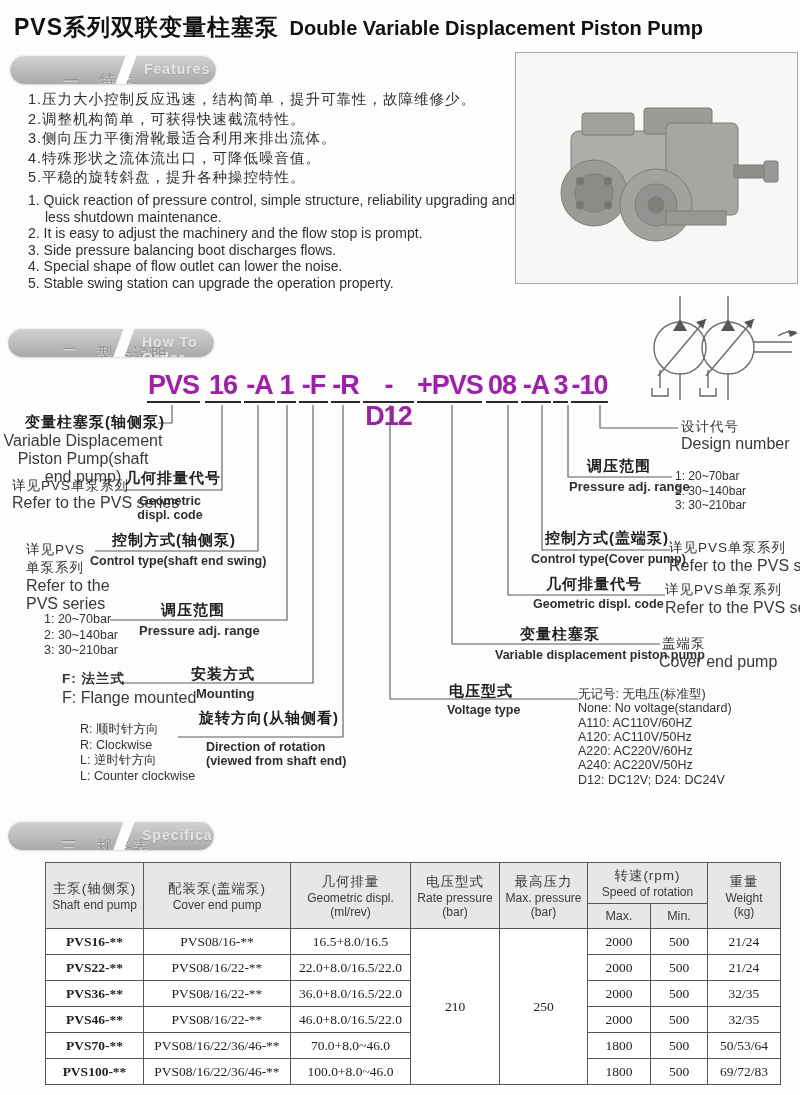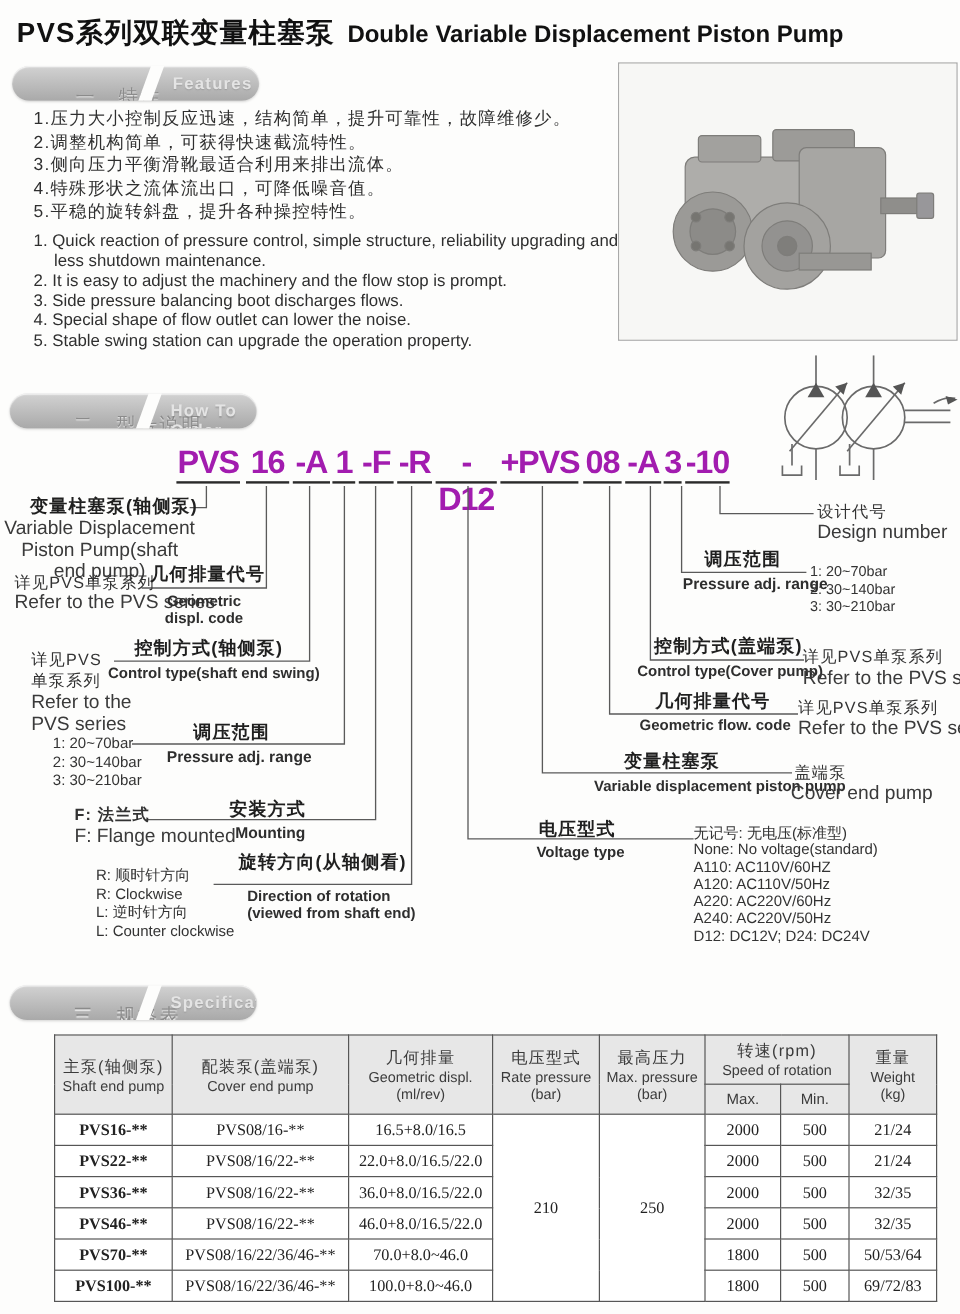--- a/index.html
+++ b/index.html
@@ -254,21 +254,21 @@
       <div>2: 30~140bar</div>
       <div>3: 30~210bar</div>
     </div>
 
     <div class="dlab cn15" style="left:545px;top:164px;">控制方式(盖端泵)</div>
     <div class="dlab en12b" style="left:531px;top:187px;">Control type(Cover pump)</div>
     <div class="dlab cn13" style="left:669px;top:174px;">详见PVS单泵系列</div>
     <div class="dlab en12" style="left:669px;top:192px;">Refer to the PVS series</div>
 
     <div class="dlab cn15" style="left:546px;top:210px;">几何排量代号</div>
-    <div class="dlab en12b" style="left:533px;top:232px;">Geometric flow. code</div>
+    <div class="dlab en12b" style="left:533px;top:232px;">Geometric displ. code</div>
     <div class="dlab cn13" style="left:665px;top:216px;">详见PVS单泵系列</div>
     <div class="dlab en12" style="left:665px;top:234px;">Refer to the PVS series</div>
 
   </div>
 
   <div class="capsule" style="left:8px;top:821px;">
     <span class="cap-cn">三、规格表</span>
     <span class="cap-slash"></span>
     <span class="cap-en">Specifications</span>
   </div>

